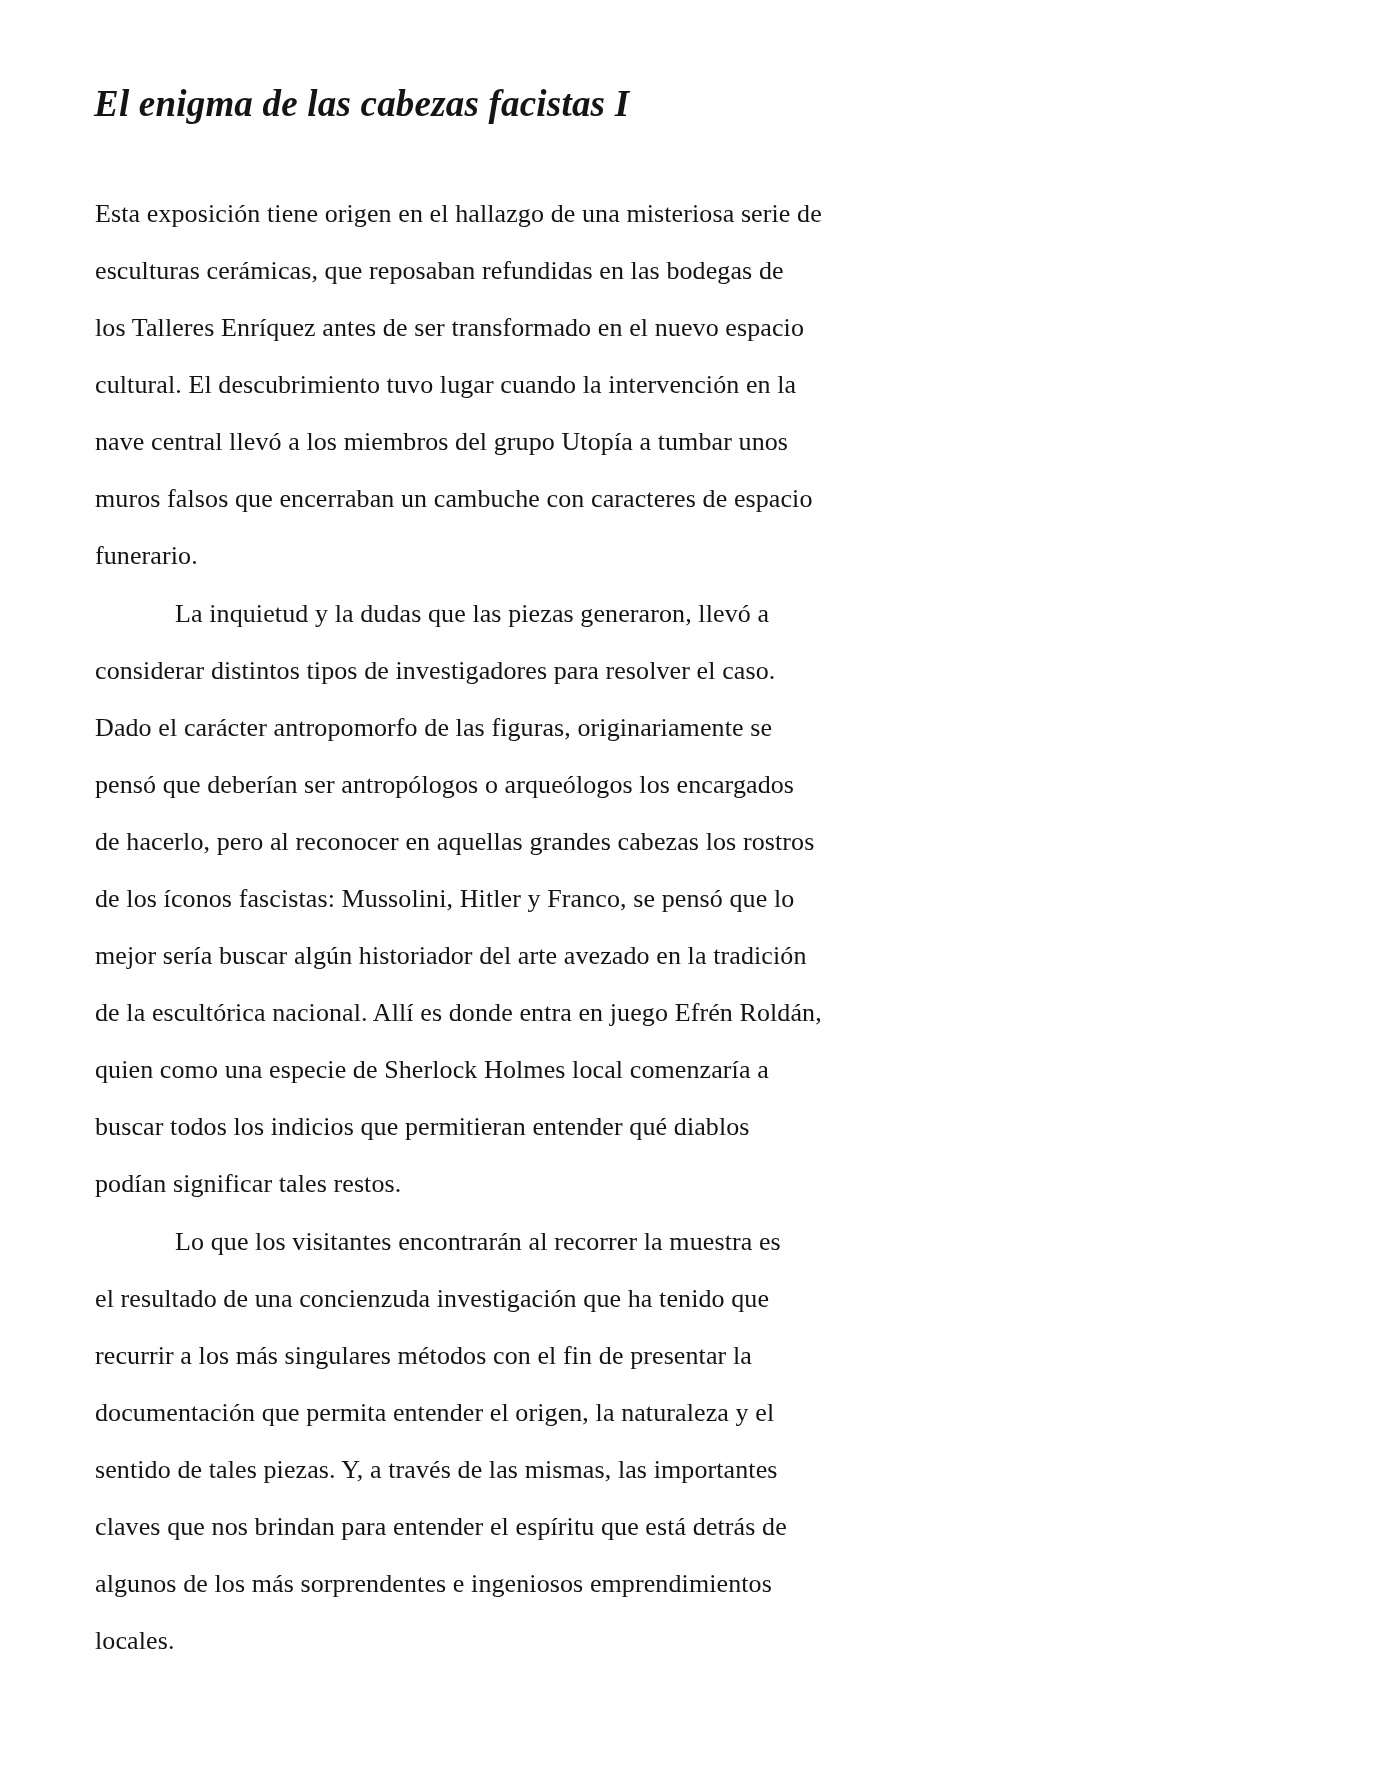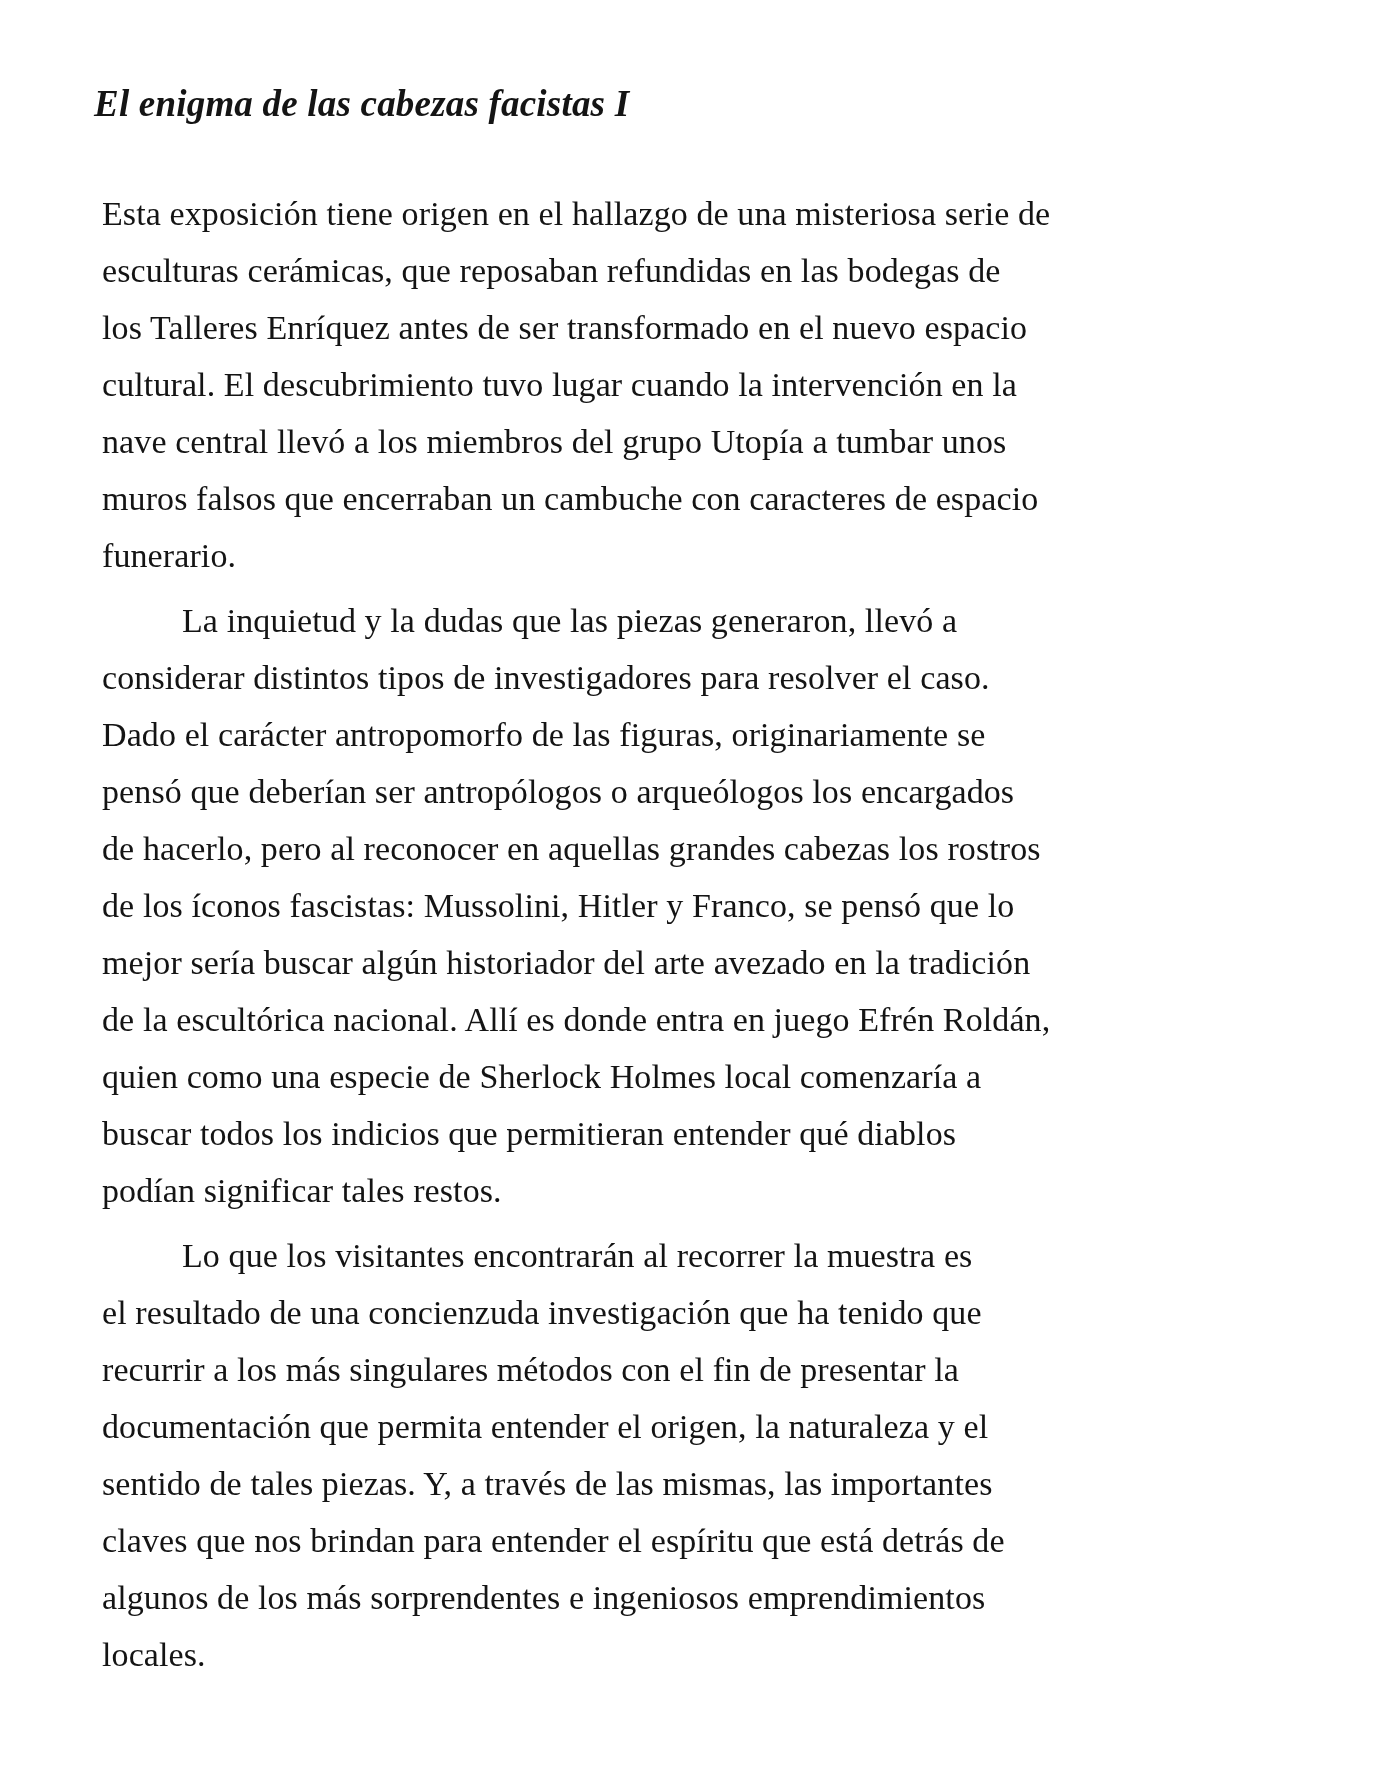--- a/index.html
+++ b/index.html
@@ -19,23 +19,23 @@
     overflow: hidden;
   }
   .doc-title {
     font-size: 37px;
     font-weight: bold;
     font-style: italic;
     margin: 0 0 60px 0;
     letter-spacing: 0.2px;
   }
   .para {
-    font-size: 34px;
+    font-size: 26px;
     line-height: 57px;
-    margin: 8px;
+    margin: 1px;
     white-space: pre-line;
     letter-spacing: 0.1px;
   }
   .para.indented {
     text-indent: 80px;
   }
 </style>
 </head>
 <body>
 

